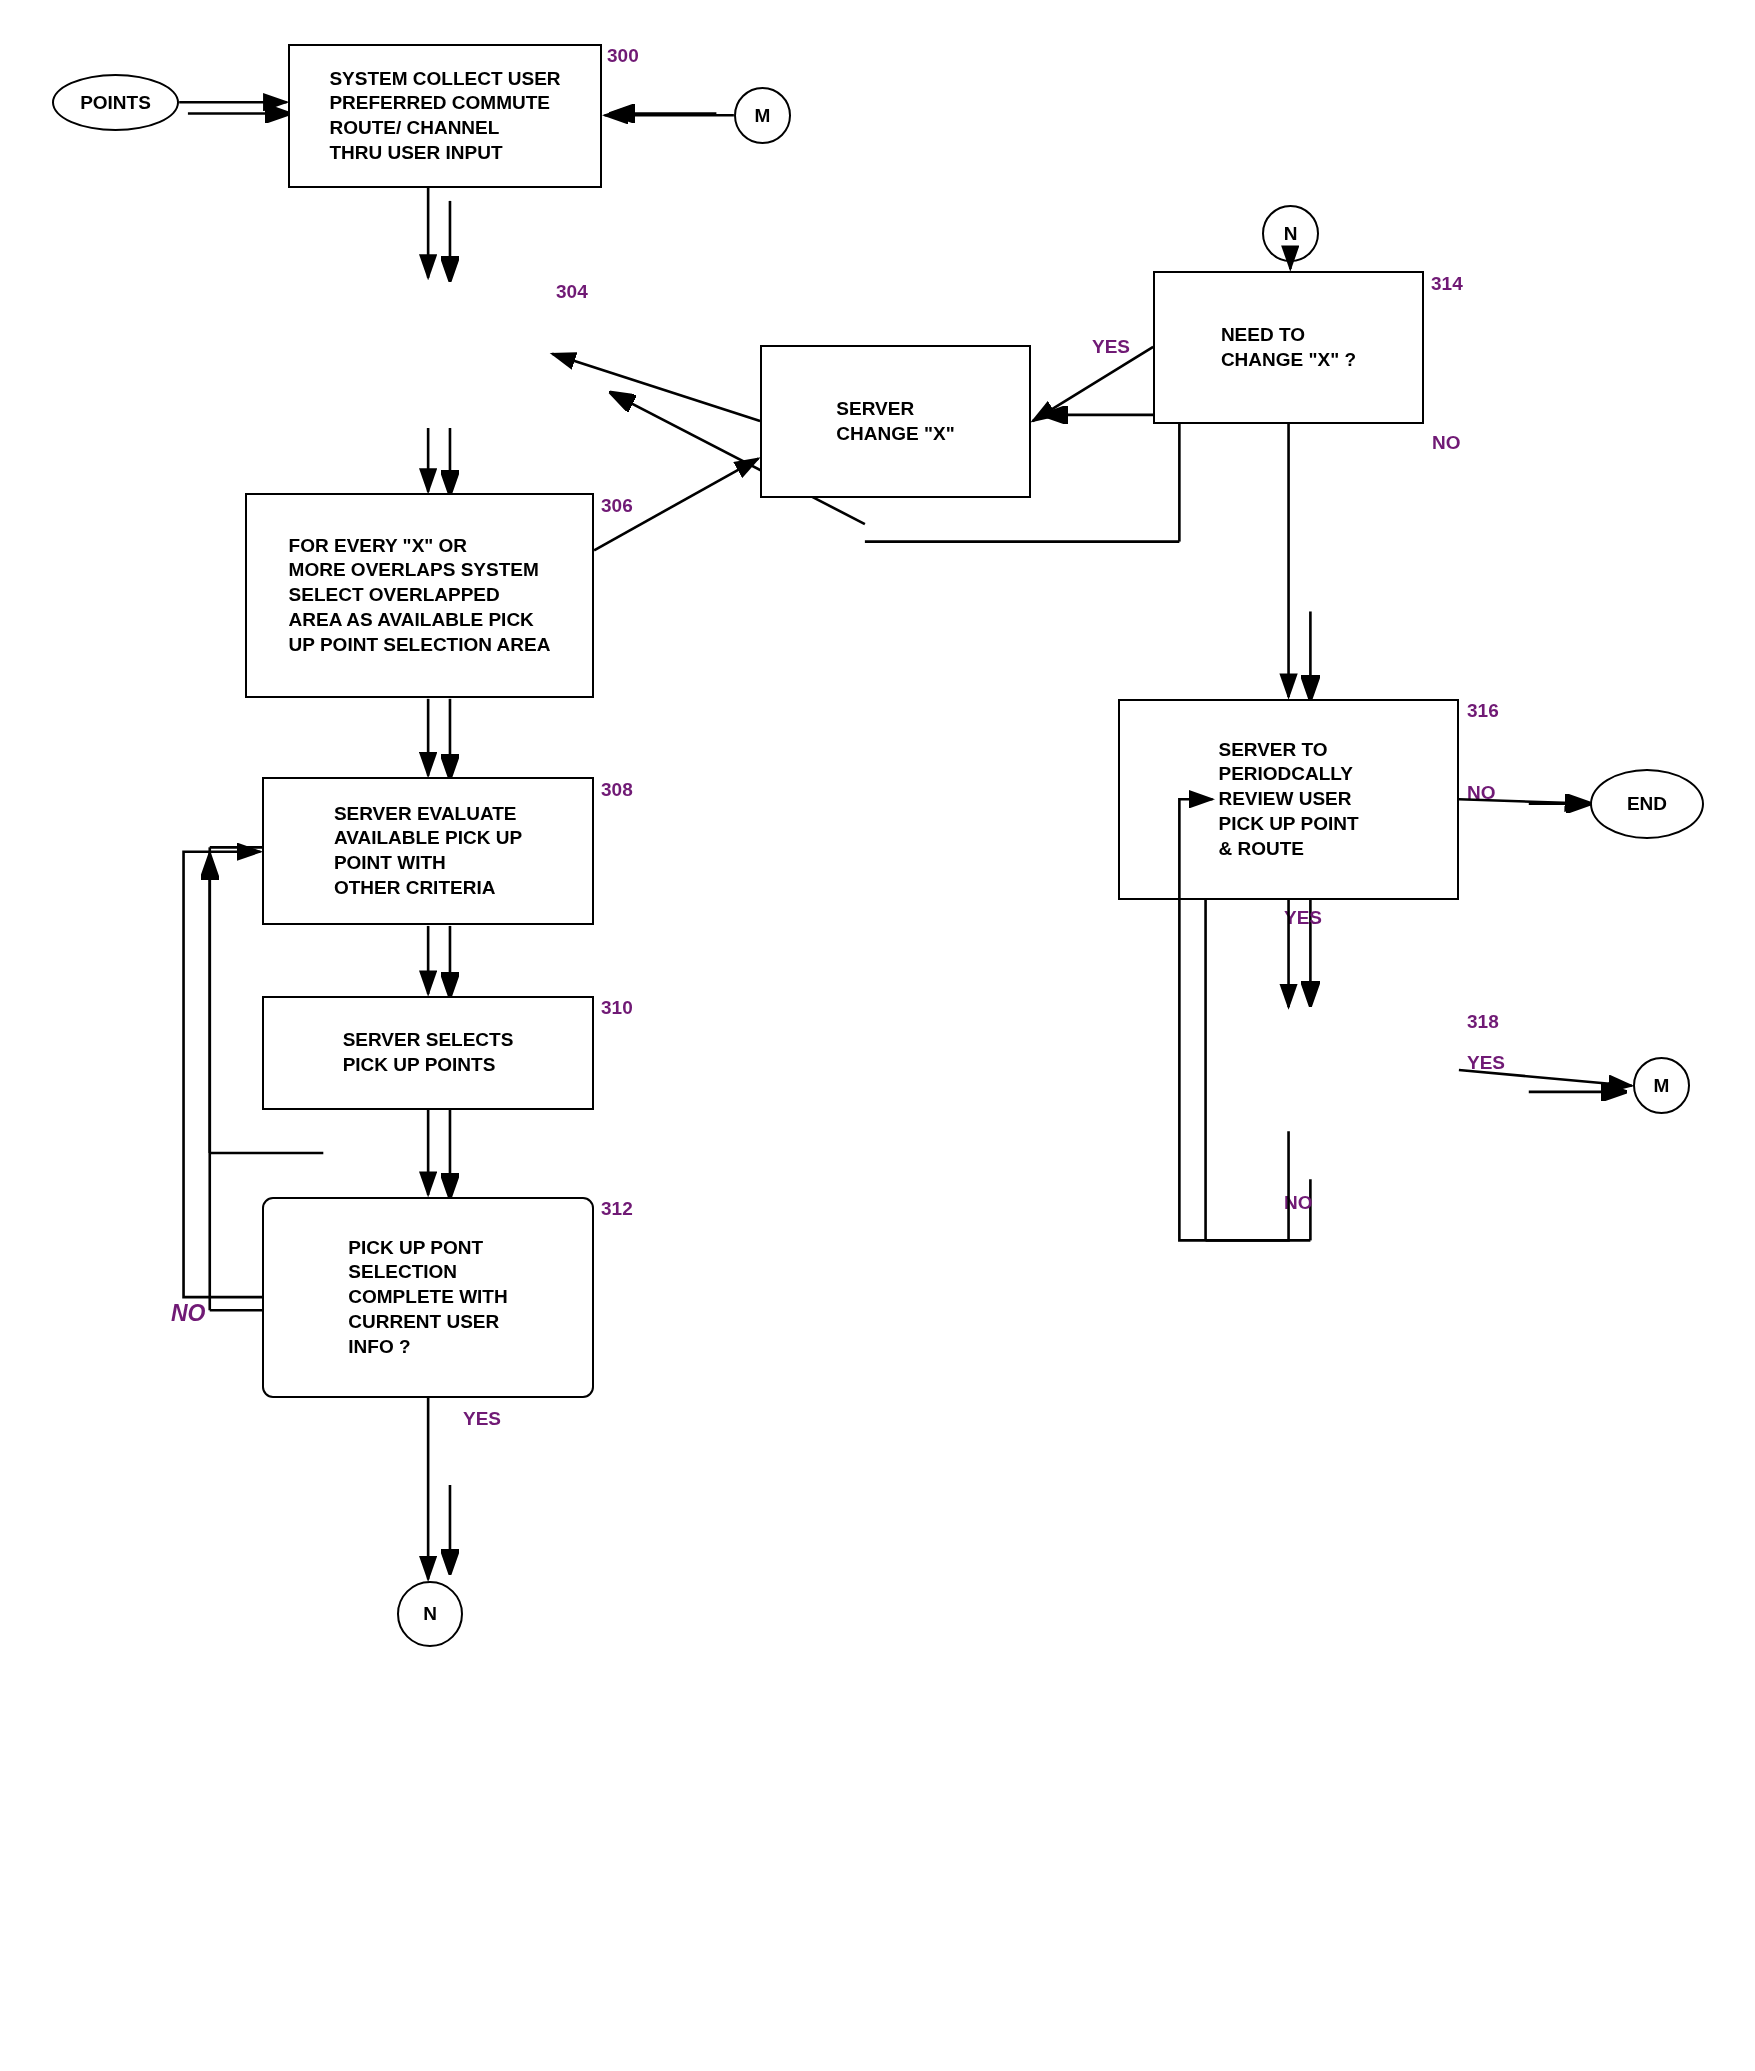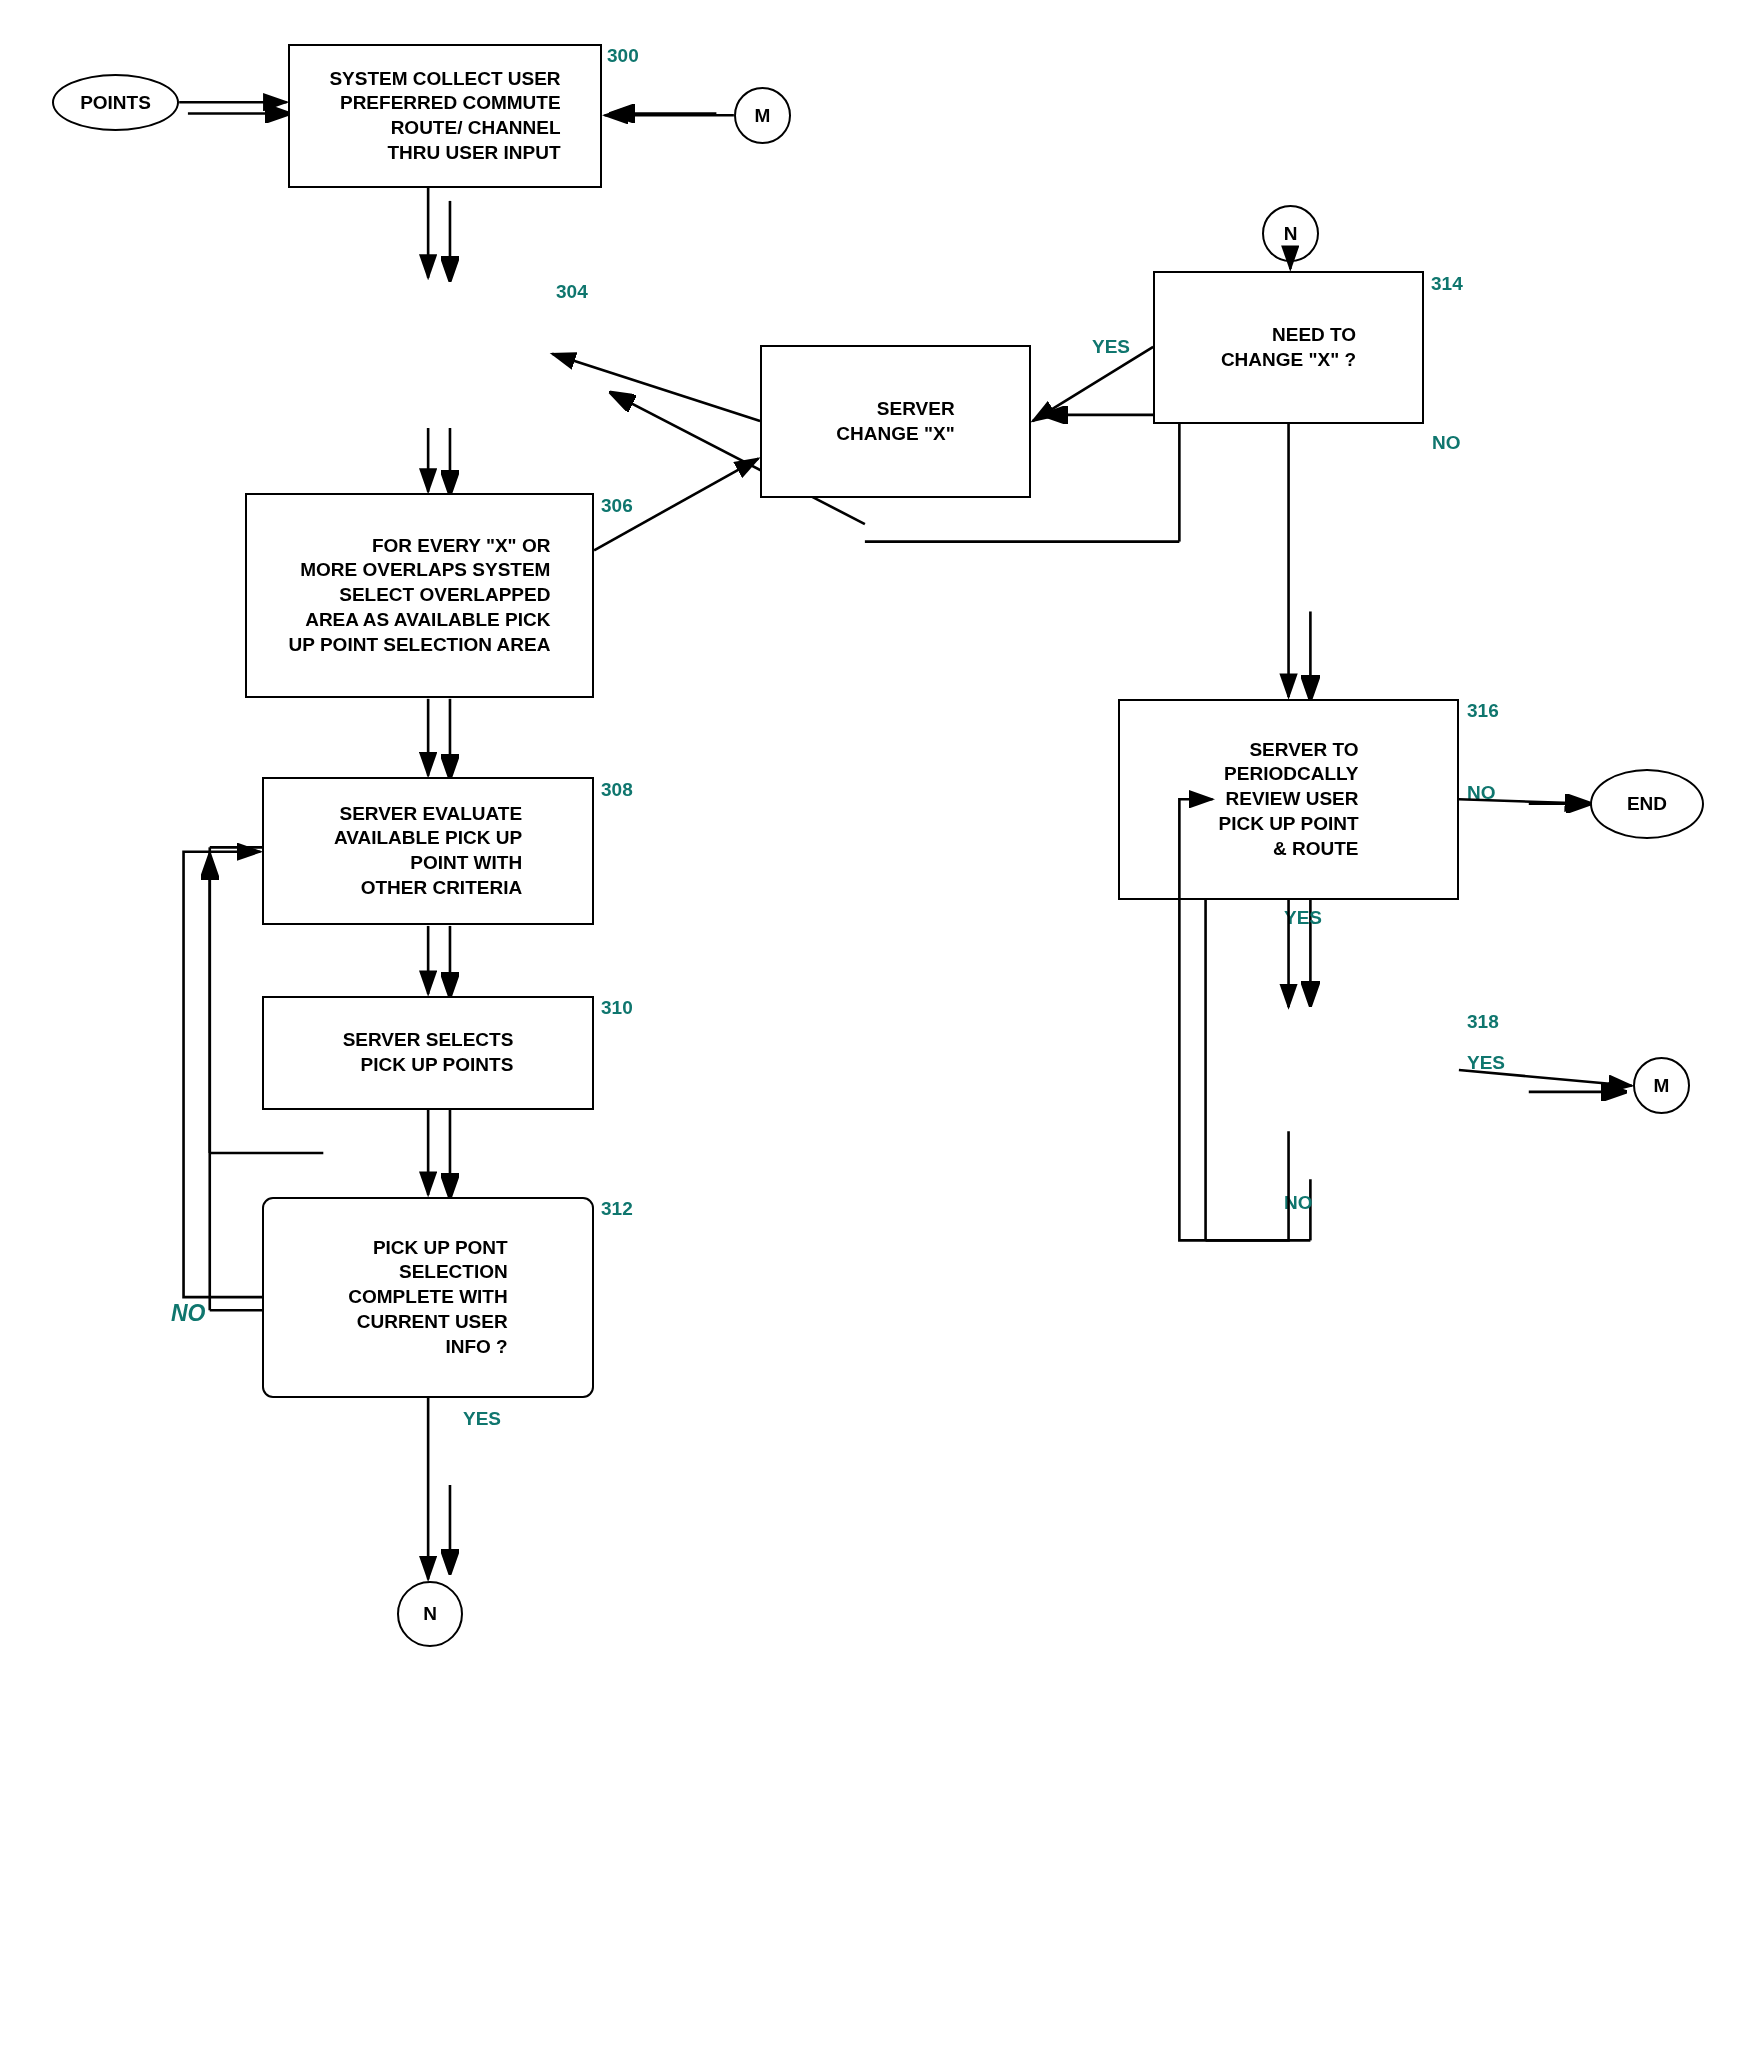--- a/index.html
+++ b/index.html
@@ -18,21 +18,21 @@
       height: 2072px;
     }
     
     .box {
       position: absolute;
       border: 2.6px solid #000;
       background: #fff;
       display: flex;
       align-items: center;
       justify-content: center;
-      text-align: right;
+      text-align: left;
       font-size: 19px;
       font-weight: bold;
       font-family: Arial, sans-serif;
       padding: 7px;
     }
     .oval {
       position: absolute;
       border: 2.6px solid #000;
       background: #fff;
       border-radius: 50%;
@@ -42,21 +42,21 @@
       text-align: center;
       font-size: 19px;
       font-weight: bold;
       font-family: Arial, sans-serif;
     }
     .label {
       position: absolute;
       font-size: 19px;
       font-weight: bold;
       font-family: Arial, sans-serif;
-      color: #0f766e;
+      color: #701a75;
     }
     svg.arrows {
       position: absolute;
       top: 0; left: 0;
       width: 1756px;
       height: 2072px;
       pointer-events: none;
     }
     svg.arrows line, svg.arrows path, svg.arrows polyline {
       stroke: #000;

